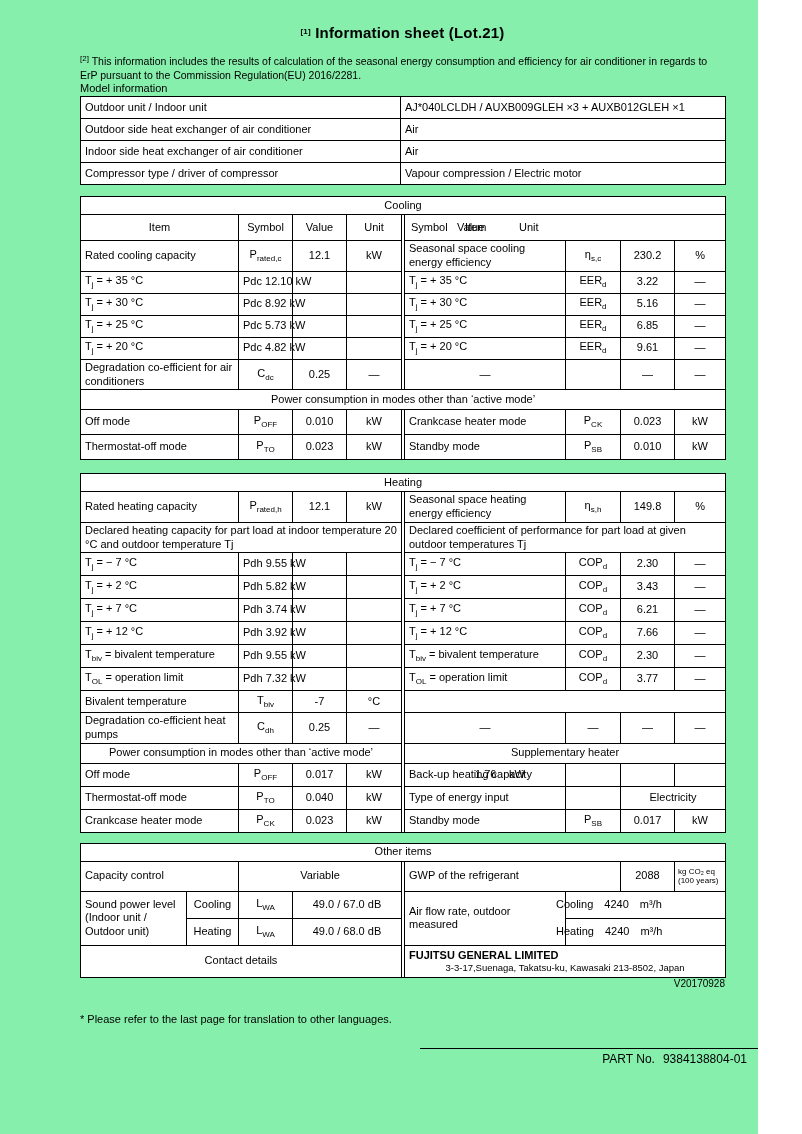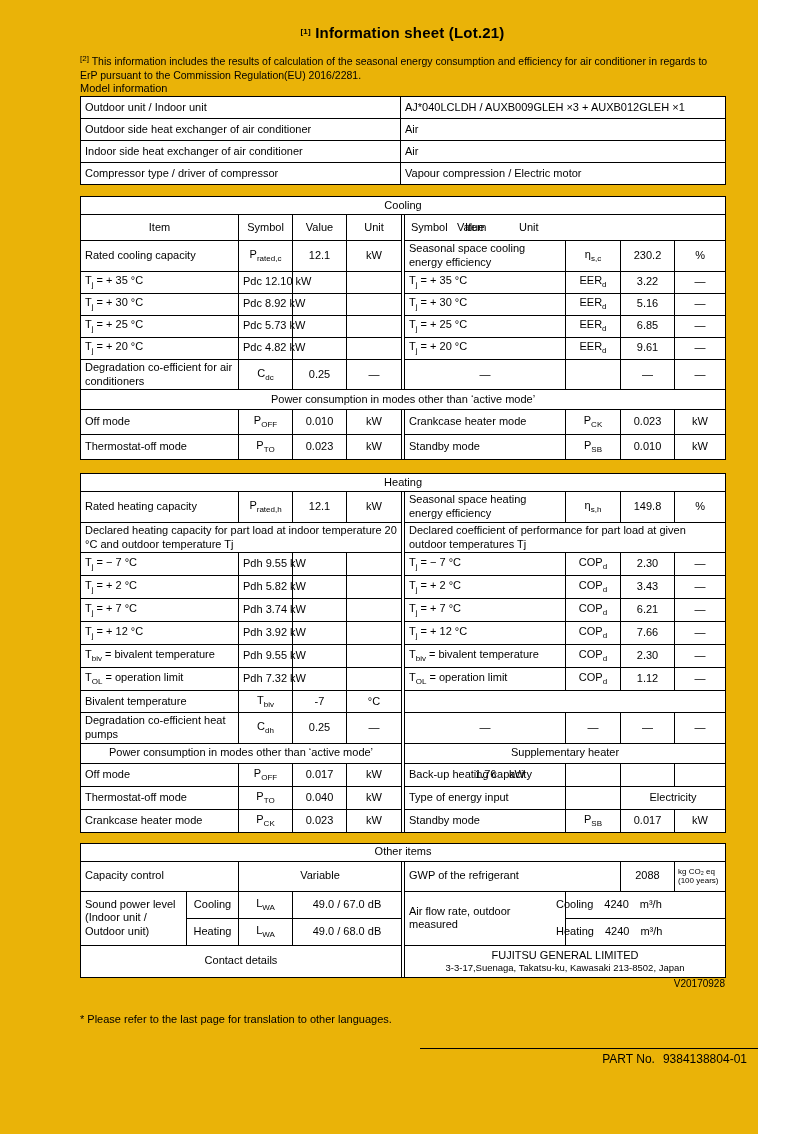--- a/index.html
+++ b/index.html
@@ -1,38 +1,38 @@
 <!DOCTYPE html>
 <html><head>
 <meta charset="utf-8">
 <style>
   *{margin:0;padding:0;box-sizing:border-box}
   html,body{background:#fff}
   body{font-family:"Liberation Sans",sans-serif;color:#000}
-  .page{position:relative;width:758px;height:1134px;background:#eab308;overflow:hidden}
+  .page{position:relative;width:758px;height:1134px;background:#86efac;overflow:hidden}
   .content{position:absolute;left:80px;top:24px;width:645px}
   .title{text-align:center;font-size:15px;font-weight:bold;letter-spacing:.2px}
   .ref{font-size:8px;vertical-align:4px}
   .intro{font-size:10.5px;line-height:1.35;margin-top:13px}
   .sec-label{font-size:11px;margin-top:0;margin-bottom:2px}
   table{border-collapse:collapse;table-layout:fixed;width:645px;background:#fff}
   td{border:1px solid #000;font-size:11px;padding:1px 4px;vertical-align:middle;overflow:visible;line-height:1.25}
   .c{text-align:center}
   .sub{font-size:8px;vertical-align:-3px}
   .gapc{border-top:none;border-bottom:none;padding:0}
   .gapb{border-bottom:1px solid #000}
   .tt{text-align:center}
   .flow{white-space:nowrap;position:relative;z-index:3}
   .mt11{margin-top:11px}.mt13{margin-top:13px}.mt10{margin-top:10px}
   .vtxt{font-size:10px;text-align:right;}
   .note{font-size:11px;margin-top:24px}
   .hdr-right{position:relative;height:13px}
   .hdr-right span{position:absolute;top:0;white-space:nowrap}
   .small{font-size:8px;line-height:1.2;padding:1px 3px}
-  .company{font-weight:normal;font-size:11px;text-align:center;line-height:1.25}
+  .company{font-weight:bold;font-size:11px;line-height:1.25}
   .address{font-size:9.5px;text-align:center;line-height:1.25}
   .flowline{white-space:nowrap;position:relative;margin-left:-14px;z-index:3;display:inline-block}
   .flowline .w{margin-right:11px}
   .ovl{position:relative}
   .ovl .abs{position:absolute;top:4px;white-space:nowrap}
   .partline{position:absolute;left:420px;top:1048px;width:374px;border-top:1px solid #000}
   .partno{position:absolute;right:11px;top:1052px;font-size:12px}
   .partno span{margin-left:8px}
 </style>
 </head>
@@ -285,21 +285,21 @@
         <td class="c">—</td>
       </tr>
       <tr style="height:23px">
         <td><span>T</span><span class="sub">OL</span><span> = operation limit</span></td>
         <td><span class="flow">Pdh 7.32 kW</span></td>
         <td></td>
         <td></td>
         <td class="gapc"></td>
         <td><span>T</span><span class="sub">OL</span><span> = operation limit</span></td>
         <td class="c"><span>COP</span><span class="sub">d</span></td>
-        <td class="c">1.12</td>
+        <td class="c">3.77</td>
         <td class="c">—</td>
       </tr>
       <tr style="height:22px">
         <td>Bivalent temperature</td>
         <td class="c"><span>T</span><span class="sub">biv</span></td>
         <td class="c">-7</td>
         <td class="c">°C</td>
         <td class="gapc"></td>
         <td colspan="4"></td>
       </tr>

